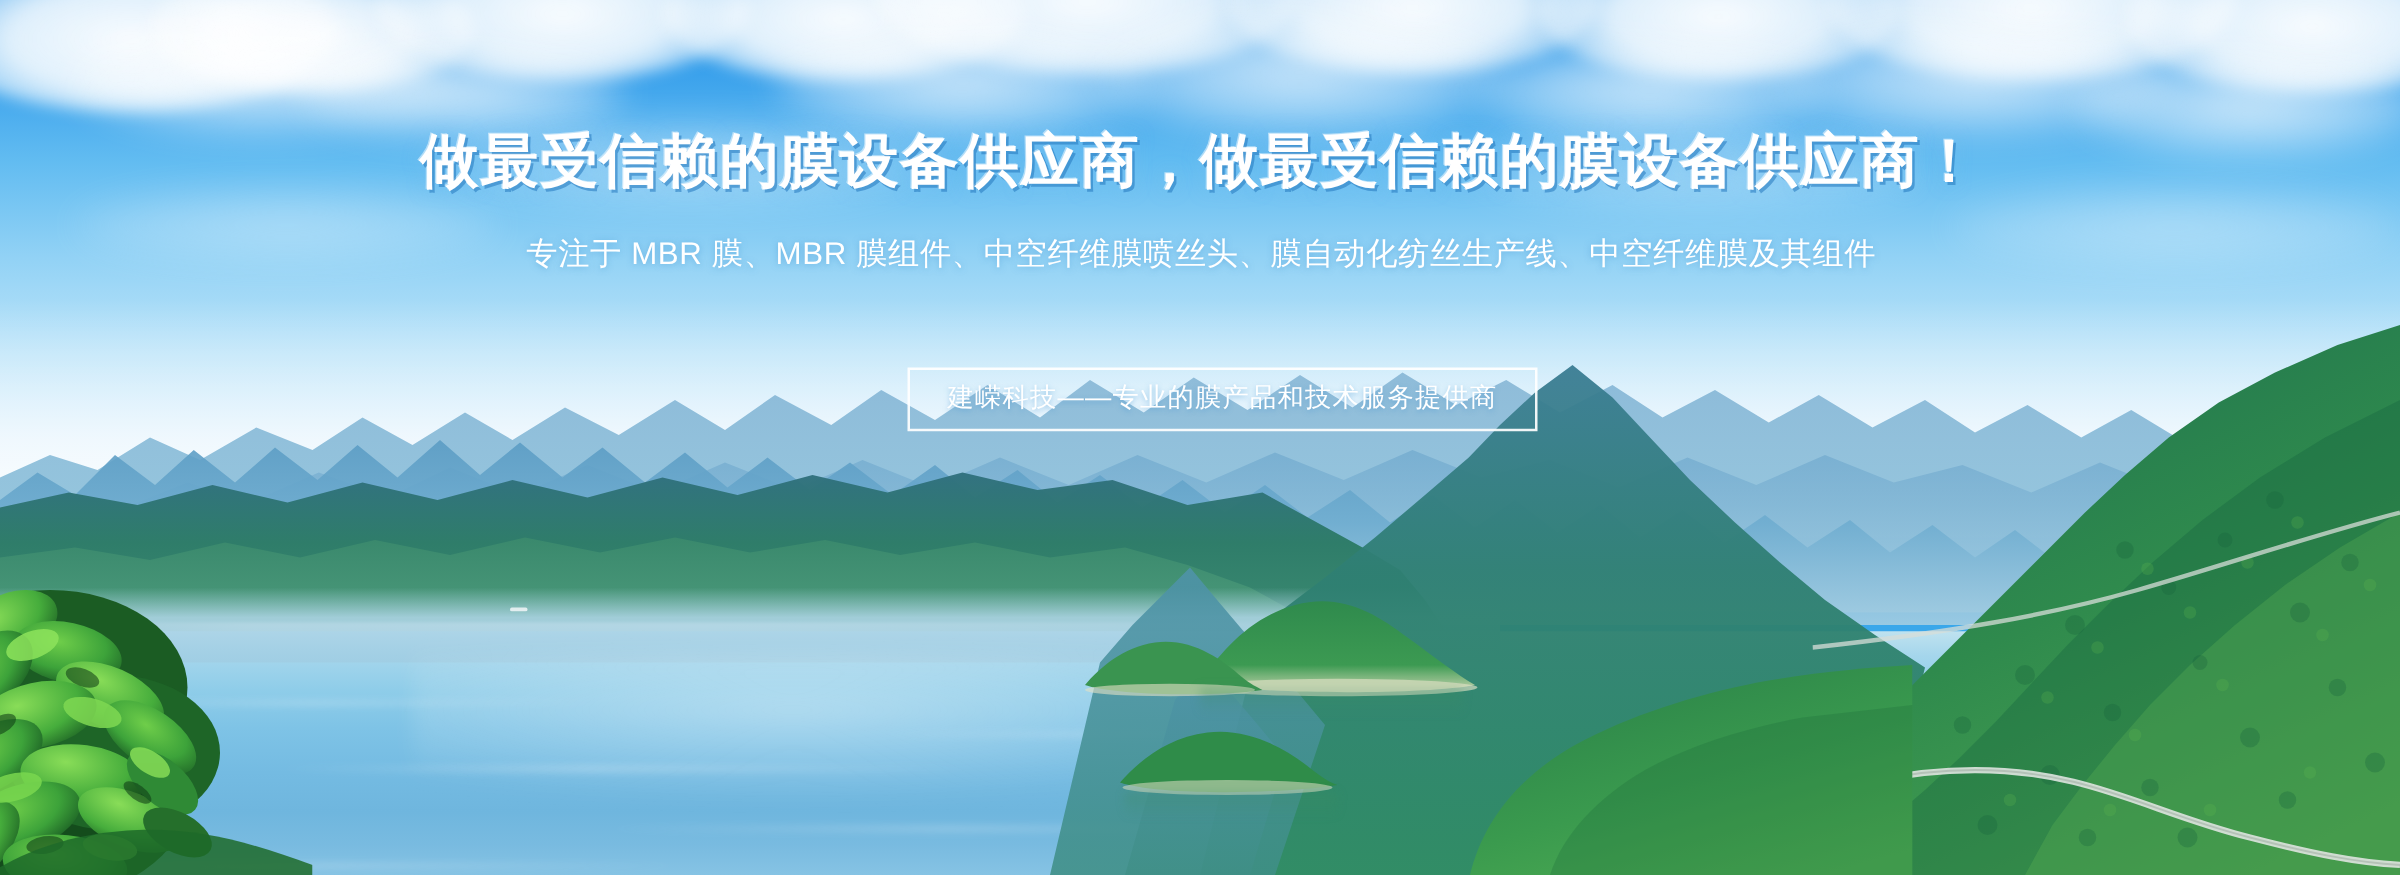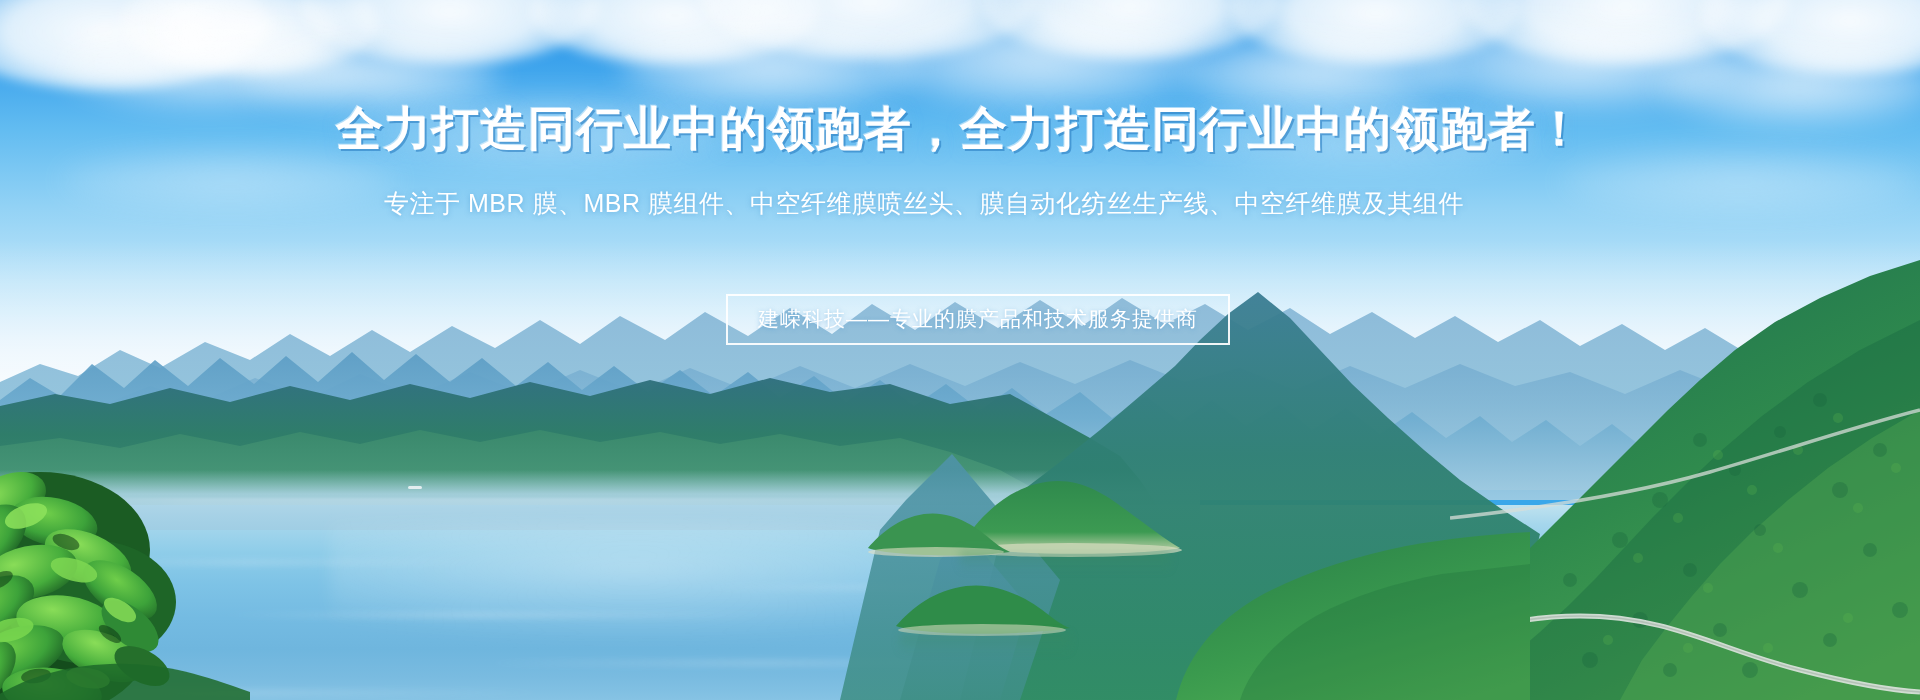--- a/index.html
+++ b/index.html
@@ -98,20 +98,21 @@
   .subline {
     position: absolute;
     left: 0; top: 186px; width: 1848px;
     font-size: 25px;
     line-height: 34px;
     color: #ffffff;
     text-align: center;
     letter-spacing: 0.5px;
     text-shadow: 0 1px 5px rgba(70,150,210,0.55);
     white-space: nowrap;
+    padding-left: 37px;
   }
   .tagbox-row {
     position: absolute;
     left: 0; top: 294px; width: 1920px;
     text-align: center;
   }
   .tagbox {
     display: inline-block;
     border: 2px solid rgba(255,255,255,0.92);
     padding: 10px 30px 11px 30px;
@@ -435,21 +436,21 @@
       <ellipse cx="140" cy="204" rx="13" ry="6" transform="rotate(36 140 204)"></ellipse>
       <ellipse cx="66" cy="246" rx="15" ry="7" transform="rotate(-8 66 246)"></ellipse>
     </g>
   </svg>
 
   <svg class="island" style="left:-10px; top:640px;" width="260" height="60" viewBox="0 0 260 60">
     <path fill="#1d6a29" opacity="0.85" d="M0,60 C30,40 70,26 120,24 C170,22 210,34 260,52 L260,60 Z"></path>
   </svg>
 
   <div class="text-wrap">
-    <div class="headline">全力打造同行业中的领跑者，全力打造同行业中的领跑者！</div>
+    <div class="headline">做最受信赖的膜设备供应商，做最受信赖的膜设备供应商！</div>
 
     <div class="subline">专注于 MBR 膜、MBR 膜组件、中空纤维膜喷丝头、膜自动化纺丝生产线、中空纤维膜及其组件</div>
 
     <div class="tagbox-row">
       <span class="tagbox">建嵘科技——专业的膜产品和技术服务提供商</span>
     </div>
   </div>
 
 </div>
 

